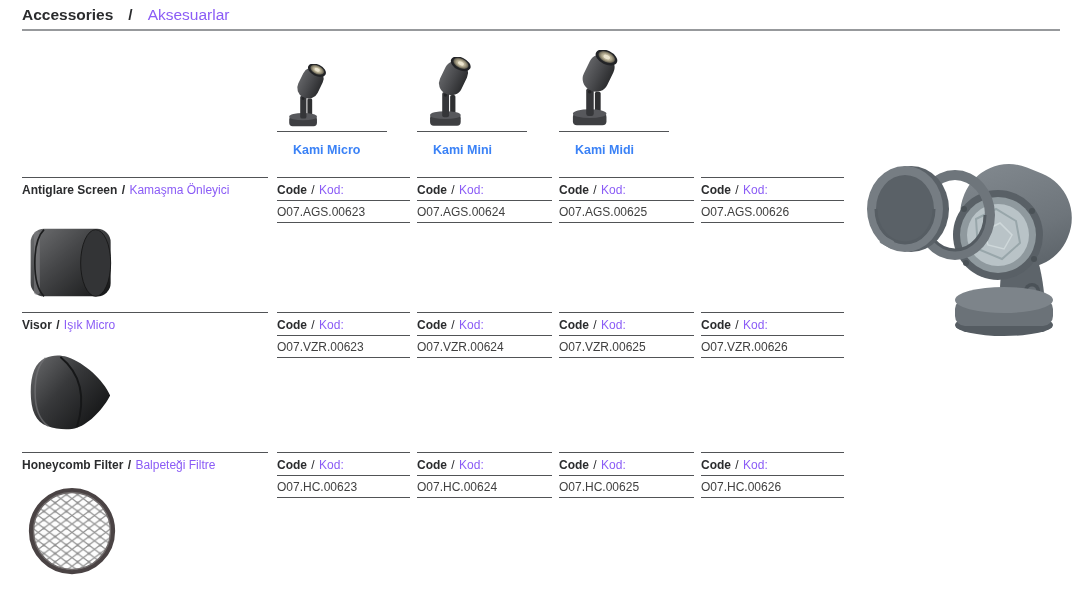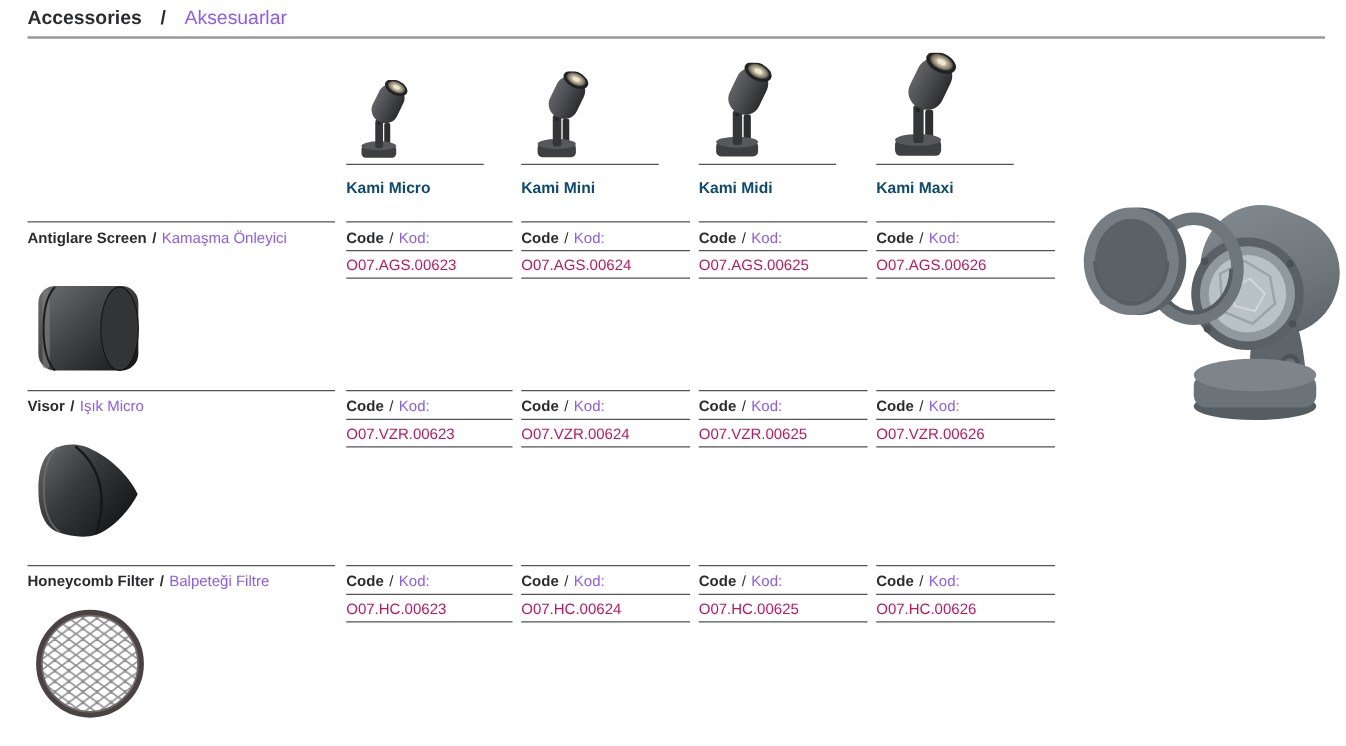--- a/index.html
+++ b/index.html
@@ -33,30 +33,30 @@
   .c4{left:701px;width:143px;}
 
   
   .prod{position:absolute;top:40px;height:125px;}
   .spot{position:absolute;bottom:34px;left:4px;display:block;}
   .s1{width:48px;height:67px;}
   .s2{width:53px;height:74px;}
   .s3{width:58px;height:81px;}
   .s4{width:64px;height:89px;}
   .prod-rule{position:absolute;top:91px;left:0;width:110px;height:1px;background:#515356;}
-  .prod-name{position:absolute;top:103px;left:0;font-size:12.5px;font-weight:bold;color:#0c4a6e;white-space:nowrap;}
+  .prod-name{position:absolute;top:103px;left:16px;font-size:12.5px;font-weight:bold;color:#3b82f6;white-space:nowrap;}
 
   
   .hline{position:absolute;height:1px;background:#515356;}
   .lt{top:var(--top);}
   .lm{top:calc(var(--top) + 23px);}
   .lb{top:calc(var(--top) + 45px);}
   .sec-label{position:absolute;top:calc(var(--top) + 6px);font-size:12px;white-space:nowrap;}
   .code-head{position:absolute;top:calc(var(--top) + 6px);font-size:12px;white-space:nowrap;}
-  .code-val{position:absolute;top:calc(var(--top) + 28px);font-size:12px;color:#be185d;white-space:nowrap;}
+  .code-val{position:absolute;top:calc(var(--top) + 28px);font-size:12px;color:#404040;white-space:nowrap;}
   .sec-label .sep,.code-head .sep{margin:0 1px;}
 
   
   .acc{position:absolute;display:block;}
   .acc-antiglare{left:24px;top:224px;width:100px;height:78px;}
   .acc-visor{left:22px;top:348px;width:96px;height:88px;}
   .acc-honeycomb{left:27px;top:485px;width:90px;height:92px;}
 
   
   .exploded{position:absolute;left:860px;top:139px;width:214px;height:200px;display:block;}
@@ -134,27 +134,20 @@
     <div class="prod-rule"></div>
     <div class="prod-name">Kami Midi</div>
   </div>
   <div class="prod c2">
     <svg class="spot s2" viewBox="0 0 100 140">
         <use href="#spotlight"></use>
       </svg>
     <div class="prod-rule"></div>
     <div class="prod-name">Kami Mini</div>
   </div>
-  <div class="prod c4">
-    <svg class="spot s4" viewBox="0 0 100 140">
-        <use href="#spotlight"></use>
-      </svg>
-    <div class="prod-rule"></div>
-    <div class="prod-name">Kami Maxi</div>
-  </div>
 
   <section style="--top:177px">
     <div class="hline lt c0"></div>
     <div class="hline lt c1"></div>
     <div class="hline lt c2"></div>
     <div class="hline lt c3"></div>
     <div class="hline lt c4"></div>
     <div class="sec-label c0">
       <span class="t-dark b">Antiglare Screen</span>
       <span class="t-dark b sep">/</span>

